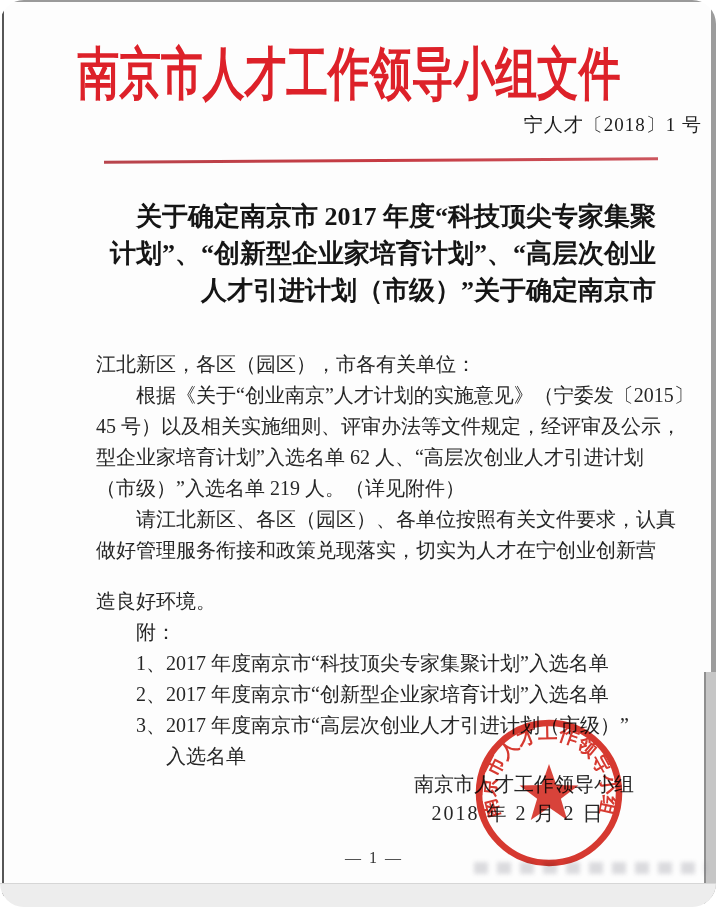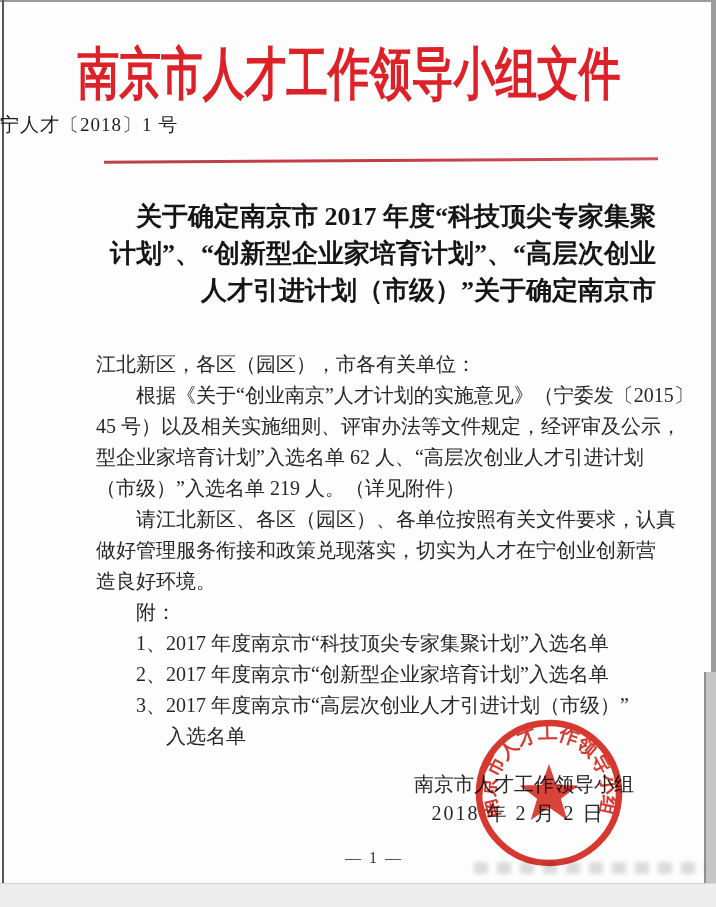--- a/index.html
+++ b/index.html
@@ -3,41 +3,42 @@
 <meta charset="utf-8">
 <style>
   html, body { margin: 0; padding: 0; background: #ffffff; }
   .page {
     position: relative;
     width: 716px;
     height: 907px;
     background: #fdfdfd;
     overflow: hidden;
     font-family: "Liberation Serif", "DejaVu Serif", serif;
+    border-radius: 24px;
   }
   
   .edge-top    { position: absolute; top: 0; left: 0; right: 0; height: 2px; background: #9a9a9a; }
   .edge-left   { position: absolute; top: 0; left: 2px; width: 2px; height: 100%; background: #565656; }
   .edge-right  { position: absolute; top: 0; right: 0; width: 5px; height: 100%; background: #9c9c9c; }
   .edge-right-lower { position: absolute; right: 0; bottom: 0; width: 12px; height: 235px;
     background: linear-gradient(90deg, #8f8f8f 0 2px, #c6c6c6 2px); }
   .edge-bottom { position: absolute; bottom: 0; left: 0; right: 0; height: 23px;
     background: #ededed; border-top: 1px solid #d6d6d6; }
 
   
   .header-title {
     position: absolute; top: 36px; left: 28px; right: 46px;
     text-align: center;
     font-size: 48px; font-weight: bold; color: #dd2129;
     transform: scaleX(0.87) scaleY(1.18); transform-origin: center top;
     white-space: nowrap;
   }
   .doc-number {
     position: absolute; top: 112px; left: 0; right: 14px;
-    text-align: left; font-size: 19px; color: #1d1d1d; letter-spacing: 1px;
+    text-align: right; font-size: 19px; color: #1d1d1d; letter-spacing: 1px;
   }
   .red-line {
     position: absolute; top: 159px; left: 104px; width: 554px; height: 3px;
     background: linear-gradient(90deg, #b8454d, #c63b43 50%, #cc565e);
     transform: rotate(-0.35deg);
   }
 
   
   .title {
     position: absolute; top: 198px; left: 40px; right: 60px;
@@ -103,21 +104,21 @@
   </div>
 
   <div class="body">
       <div class="body-line" style="padding-left: 0em;">江北新区，各区（园区），市各有关单位：</div>
       <div class="body-line" style="padding-left: 2em;">根据《关于“创业南京”人才计划的实施意见》（宁委发〔2015〕</div>
       <div class="body-line" style="padding-left: 0em;">45 号）以及相关实施细则、评审办法等文件规定，经评审及公示，</div>
       <div class="body-line" style="padding-left: 0em;">型企业家培育计划”入选名单 62 人、“高层次创业人才引进计划</div>
       <div class="body-line" style="padding-left: 0em;">（市级）”入选名单 219 人。（详见附件）</div>
       <div class="body-line" style="padding-left: 2em;">请江北新区、各区（园区）、各单位按照有关文件要求，认真</div>
       <div class="body-line" style="padding-left: 0em;">做好管理服务衔接和政策兑现落实，切实为人才在宁创业创新营</div>
-      <div class="body-line" style="padding-left: 0em;">造良好环境。</div>
+      <div class="body-line" style="padding-left: 0em; margin-top: 20px;">造良好环境。</div>
       <div class="body-line" style="padding-left: 2em;">附：</div>
       <div class="body-line" style="padding-left: 2em;">1、2017 年度南京市“科技顶尖专家集聚计划”入选名单</div>
       <div class="body-line" style="padding-left: 2em;">2、2017 年度南京市“创新型企业家培育计划”入选名单</div>
       <div class="body-line" style="padding-left: 2em;">3、2017 年度南京市“高层次创业人才引进计划（市级）”</div>
       <div class="body-line" style="padding-left: 3.5em;">入选名单</div>
     </div>
 
   <div class="signature-block">
     <div class="signature-issuer">南京市人才工作领导小组</div>
     <div class="signature-date">2018 年 2 月 2 日</div>

